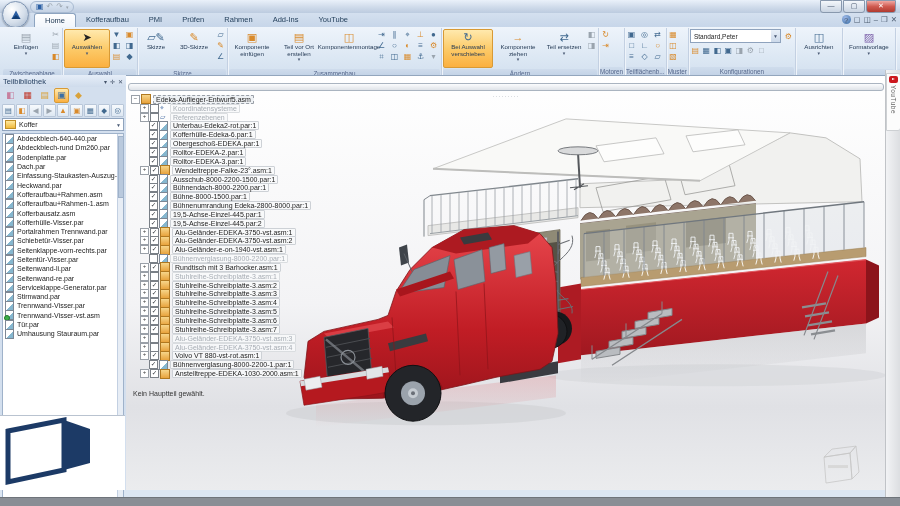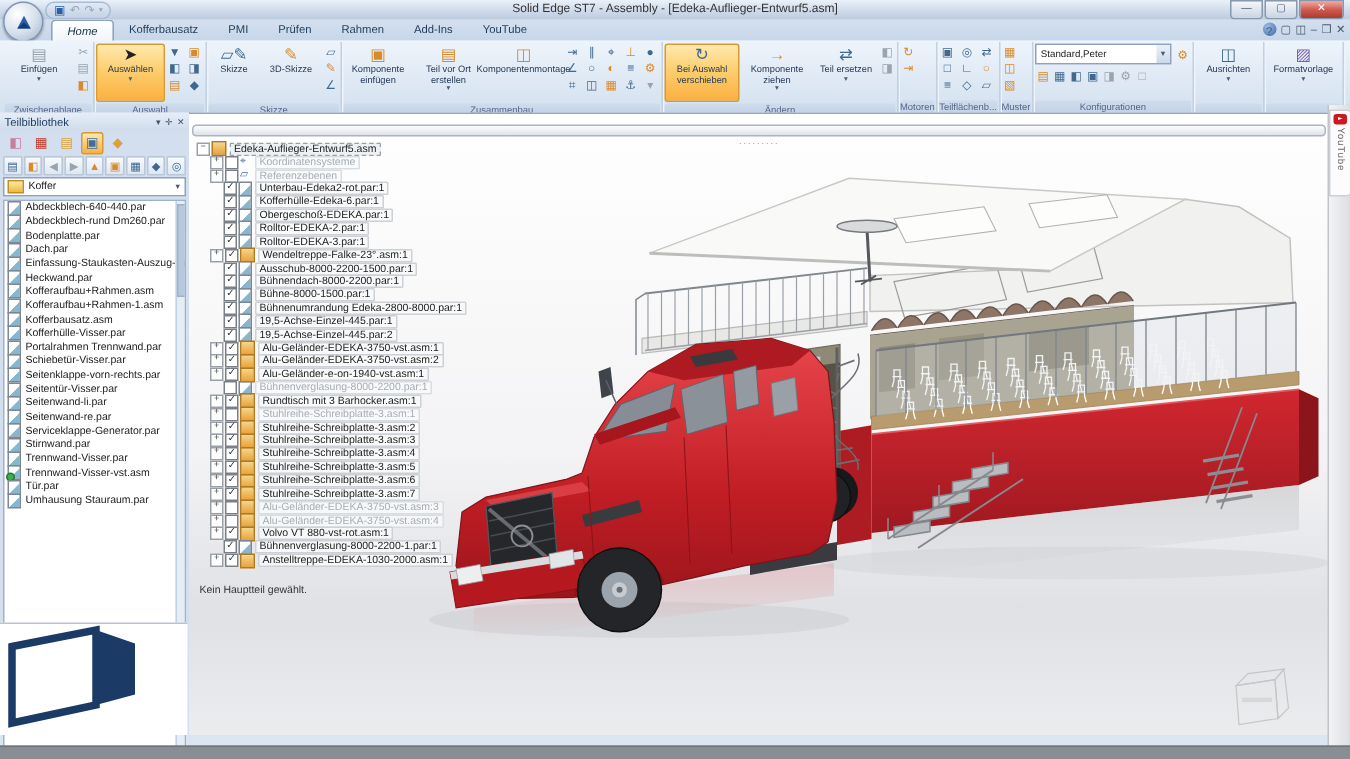--- a/index.html
+++ b/index.html
@@ -20,21 +20,21 @@
   .winbtn.close{width:28px;background:linear-gradient(#f0a8a2,#cf5a50 50%,#b03a30);color:#fff;}
 
   
   .tabrow{position:absolute;left:0;top:13px;right:0;height:14px;background:linear-gradient(#d4e0ef,#c7d6e9);}
   .orb{position:absolute;left:2px;top:-12px;width:25px;height:25px;border-radius:50%;
     background:radial-gradient(circle at 35% 30%,#ffffff,#d4deea 55%,#9fb2c9);
     border:1px solid #7e94b2;box-shadow:0 1px 2px rgba(0,0,0,.35);display:flex;align-items:center;justify-content:center;}
   .tabs{position:absolute;left:34px;top:0;display:flex;height:14px;}
   .tab{padding:2px 10px 0 10px;font-size:7.5px;color:#1f3b57;height:12px;}
   .tab.sel{background:linear-gradient(#ffffff,#f0f5fb);border:1px solid #8da4c0;border-bottom:none;
-    border-radius:3px 3px 0 0;color:#17314d;font-style:italic;}
+    border-radius:3px 3px 0 0;color:#17314d;}
   .docbtns{position:absolute;right:3px;top:1px;display:flex;gap:3px;align-items:center;}
   .docbtns span{font-size:7.5px;color:#4a5a6e;line-height:11px;}
   .helpdot{width:9px;height:9px;border-radius:50%;background:radial-gradient(circle at 35% 30%,#9db8e8,#3a6ea5);
     color:#fff;font-size:7px;line-height:9px;text-align:center;}
 
   
   .ribbon{position:absolute;left:0;top:27px;right:0;height:48px;
     background:linear-gradient(#eef4fb,#dde8f4 60%,#d3e0ef);border-bottom:1px solid #a9bcd4;
     display:flex;align-items:stretch;padding:1px 2px 0 2px;}
   .rgroup{display:flex;flex-direction:column;border-right:1px solid #c3d0e2;box-shadow:1px 0 0 #eff4fa;
@@ -122,38 +122,37 @@
 
 <div class="app">
 
   <div class="titlebar">
     <div class="qat">
       <span class="b" style="color:#2b5fa3">▣</span>
       <span class="g">↶</span>
       <span class="g">↷</span>
       <span class="g" style="font-size:5px">▾</span>
     </div>
-    <div class="title">Solid Edge ST7 - Assembly - [Edeka-Auflieger-Entwurf5.asm]</div>
     <div class="winbtns">
       <div class="winbtn">—</div>
       <div class="winbtn">▢</div>
       <div class="winbtn close">✕</div>
     </div>
   </div>
 
   <div class="tabrow">
     <div class="orb">
       <svg width="14" height="14">
         <path d="M2.5 11 L7 2.5 L11.5 11 Z" fill="#2b5fa3"></path>
         <path d="M2.5 11 L7 7 L11.5 11 Z" fill="#123d73"></path>
       </svg>
     </div>
     <div class="tabs">
       <div class="tab sel">Home</div>
-      <div class="tab">Kofferbausatz</div>
+      <div class="tab">Kofferaufbau</div>
       <div class="tab">PMI</div>
       <div class="tab">Prüfen</div>
       <div class="tab">Rahmen</div>
       <div class="tab">Add-Ins</div>
       <div class="tab">YouTube</div>
     </div>
     <div class="docbtns">
       <span class="helpdot">?</span>
       <span>▢</span>
       <span>◫</span>

